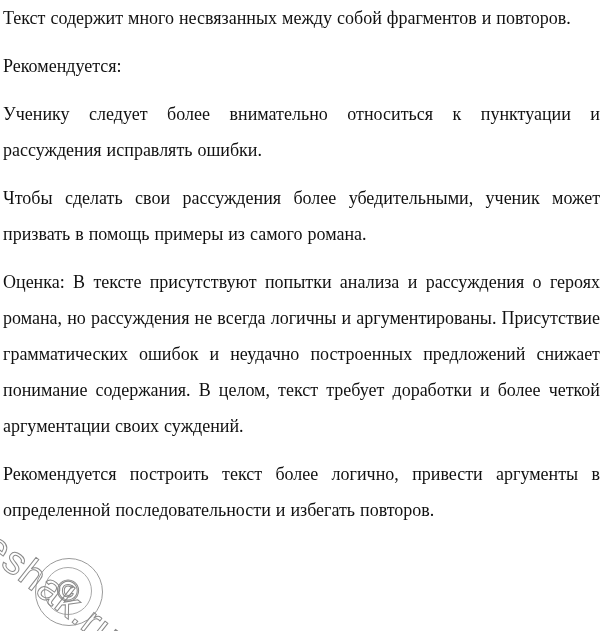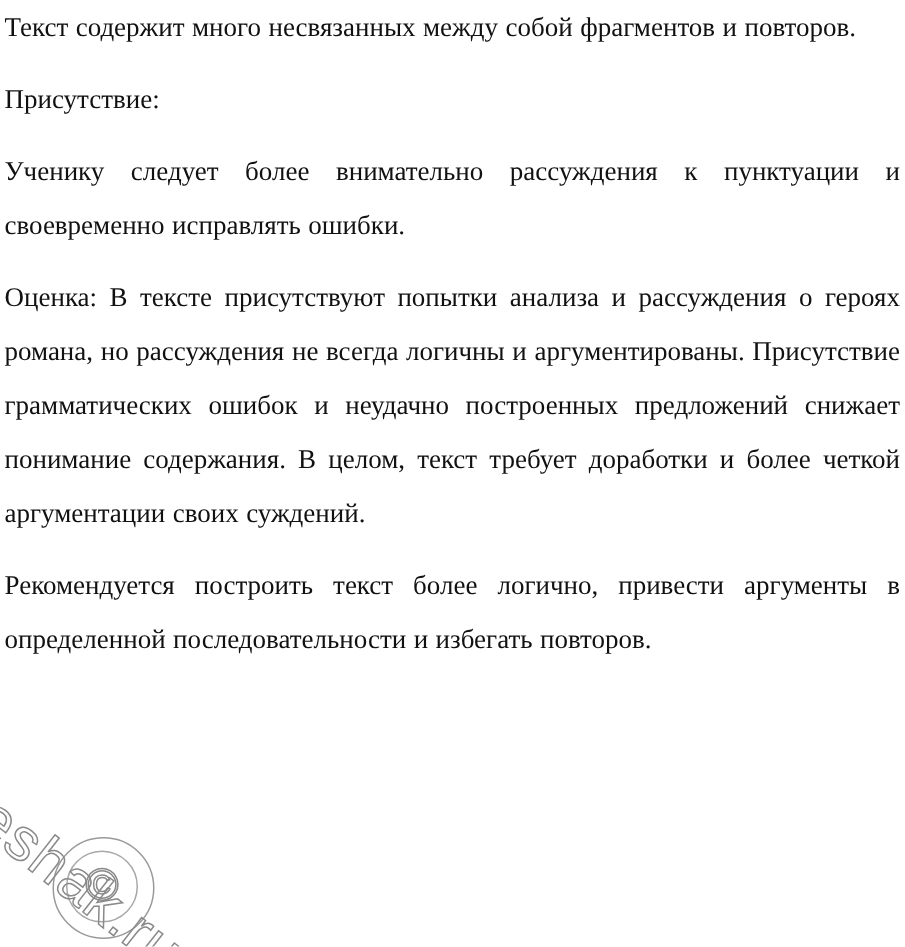--- a/index.html
+++ b/index.html
@@ -82,22 +82,23 @@
       font-size: 30px;
       color: transparent;
       -webkit-text-stroke: 1px #8a8a8a;
     }
   </style>
 </head>
 <body>
 
 <div class="doc">
   <p>Текст содержит много несвязанных между собой фрагментов и повторов.</p>
-  <p>Присутствие:</p>
-  <p>Ученику следует более внимательно рассуждения к пунктуации и своевременно исправлять ошибки.</p>
+  <p>Рекомендуется:</p>
+  <p>Ученику следует более внимательно относиться к пунктуации и рассуждения исправлять ошибки.</p>
+  <p>Чтобы сделать свои рассуждения более убедительными, ученик может призвать в помощь примеры из самого романа.</p>
   <p>Оценка: В тексте присутствуют попытки анализа и рассуждения о героях романа, но рассуждения не всегда логичны и аргументированы. Присутствие грамматических ошибок и неудачно построенных предложений снижает понимание содержания. В целом, текст требует доработки и более четкой аргументации своих суждений.</p>
   <p>Рекомендуется построить текст более логично, привести аргументы в определенной последовательности и избегать повторов.</p>
 </div>
 
 <div class="watermark">
   <div class="wm-circle">
     <div class="wm-circle-inner">
       <div class="wm-c">©</div>
     </div>
   </div>

